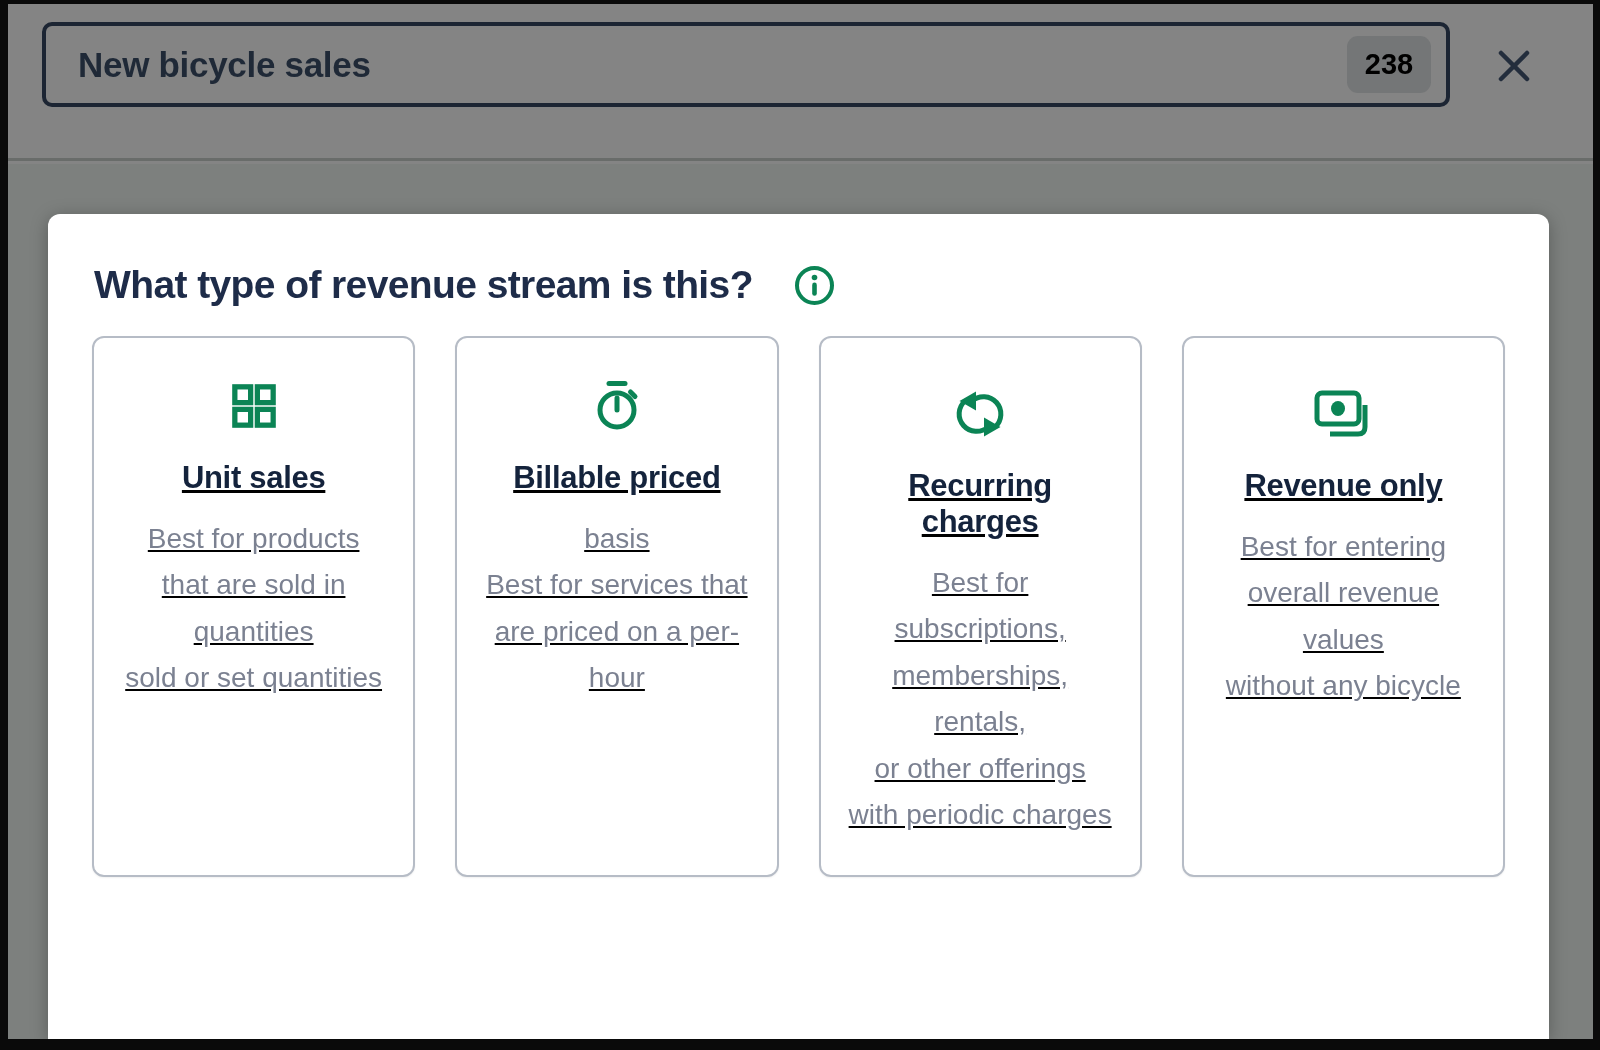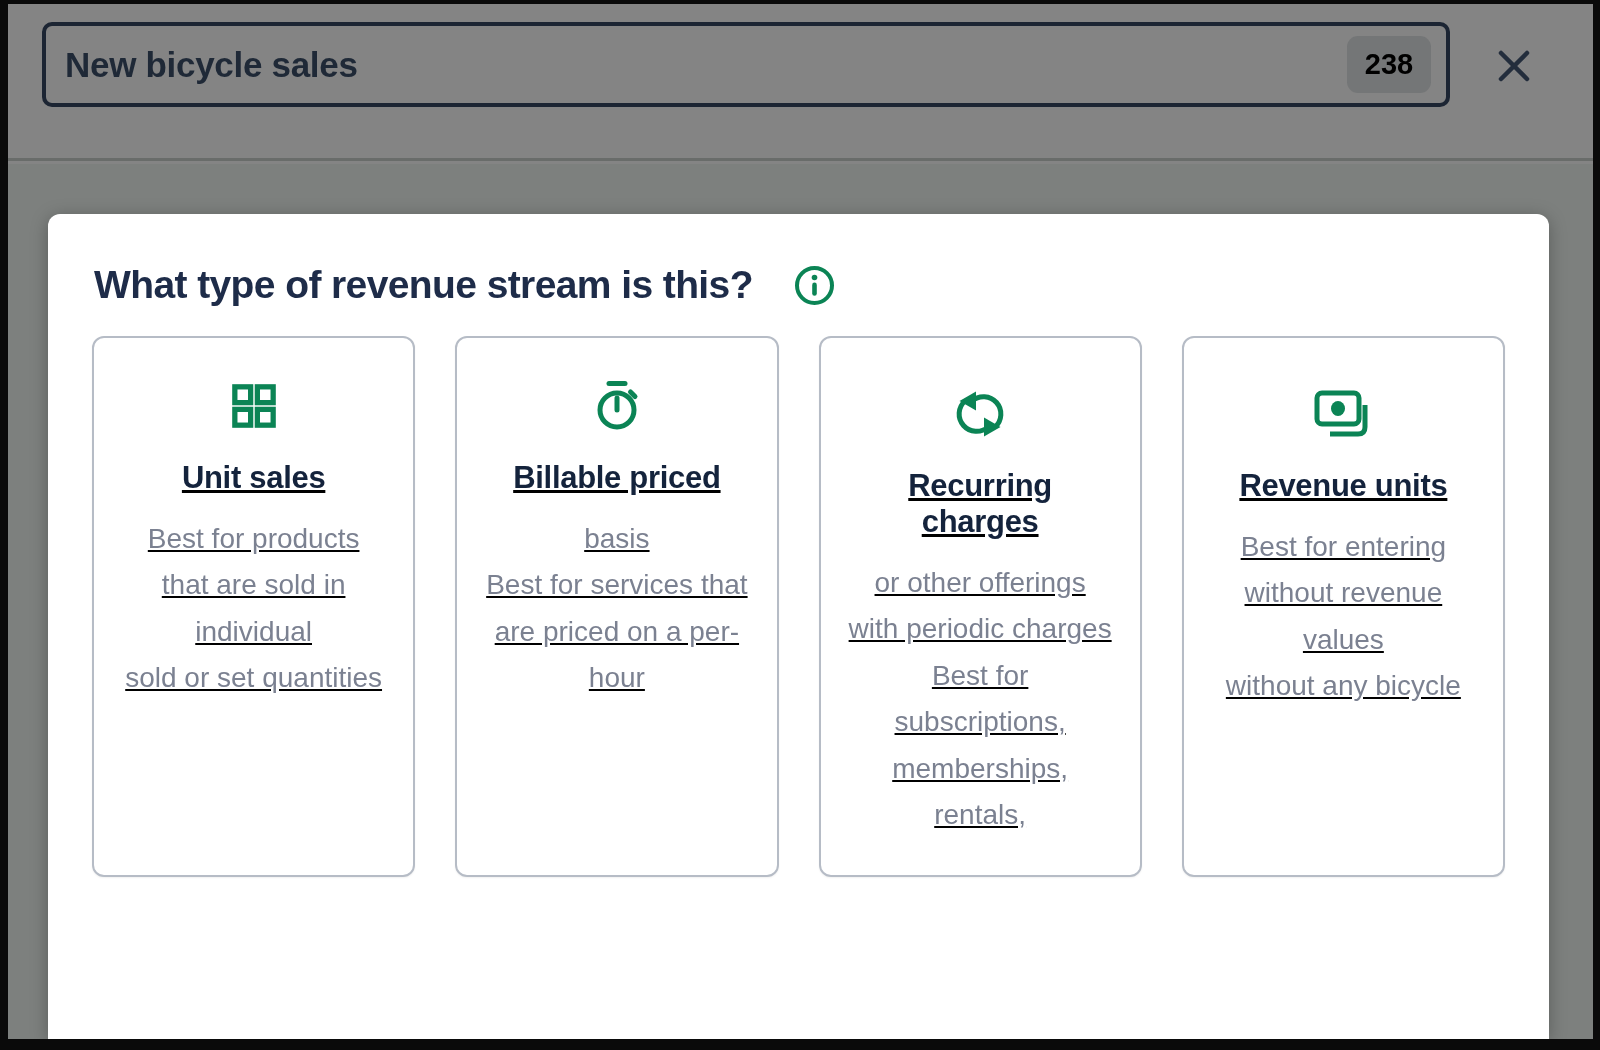--- a/index.html
+++ b/index.html
@@ -7,21 +7,21 @@
   body { font-family:"Liberation Sans","DejaVu Sans",sans-serif; background:#0a0a0a; }
 
   .page { position:relative; width:1600px; height:1050px; background:#0a0a0a; overflow:hidden; }
   .frame { position:absolute; left:8px; top:4px; right:7px; bottom:11px; background:#848484; overflow:hidden; }
 
   
   .modal-header { position:relative; height:157px; background:#848484; border-bottom:3px solid #696c6a; }
   .input-box {
     position:absolute; left:34px; top:18px; width:1408px; height:85px;
     border:4px solid #1c2533; border-radius:10px;
-    display:flex; align-items:center; padding:0 15px 0 19px; background:transparent;
+    display:flex; align-items:center; padding:0 15px 0 32px; background:transparent;
   }
   .stream-input {
     flex:1; background:transparent; border:none; outline:none;
     font-family:inherit; font-size:35px; font-weight:700; color:#1f2937; letter-spacing:-0.3px;
   }
   .char-badge {
     min-width:84px; height:57px; border-radius:11px;
     background:rgba(24,32,45,0.14);
     display:flex; align-items:center; justify-content:center;
     font-size:29px; font-weight:700; color:#000000;
@@ -106,21 +106,21 @@
                 <g fill="none" stroke="#0B8455" stroke-width="5.5">
                   <rect x="4" y="4" width="16.5" height="16.5"></rect>
                   <rect x="27.5" y="4" width="16.5" height="16.5"></rect>
                   <rect x="4" y="27.5" width="16.5" height="16.5"></rect>
                   <rect x="27.5" y="27.5" width="16.5" height="16.5"></rect>
                 </g>
               </svg>
             </div>
             <div class="card-title">Unit sales</div>
             <div class="card-desc">
-              <span>Best for products that are sold in individual</span>
+              <span>Best for products that are sold in quantities</span>
               <span>sold or set quantities</span>
             </div>
           </div>
 
           <div class="card">
             <div class="card-icon">
               <svg width="50" height="54" viewBox="0 0 50 54">
                 <line x1="17" y1="4.5" x2="33" y2="4.5" stroke="#0B8455" stroke-width="5" stroke-linecap="round"></line>
                 <circle cx="25" cy="31" r="17" fill="none" stroke="#0B8455" stroke-width="5"></circle>
                 <line x1="25" y1="31" x2="25" y2="19" stroke="#0B8455" stroke-width="5" stroke-linecap="round"></line>
@@ -138,36 +138,36 @@
             <div class="card-icon">
               <svg width="52" height="56" viewBox="0 0 52 56">
                 <path d="M 41 41 A 17 17 0 0 0 18 15" fill="none" stroke="#0B8455" stroke-width="5"></path>
                 <polygon points="22,5.5 5.5,15 22,24.5" fill="#0B8455"></polygon>
                 <path d="M 11 15 A 17 17 0 0 0 34 41" fill="none" stroke="#0B8455" stroke-width="5"></path>
                 <polygon points="30,31.5 46.5,41 30,50.5" fill="#0B8455"></polygon>
               </svg>
             </div>
             <div class="card-title">Recurring charges</div>
             <div class="card-desc">
+              <span>Best for subscriptions, memberships, rentals,</span>
               <span>or other offerings with periodic charges</span>
-              <span>Best for subscriptions, memberships, rentals,</span>
             </div>
           </div>
 
           <div class="card">
             <div class="card-icon">
               <svg width="58" height="48" viewBox="0 0 58 48">
                 <path d="M 16 44 H 44 Q 51 44 51 37 V 15" fill="none" stroke="#0B8455" stroke-width="5"></path>
                 <rect x="3" y="3" width="42" height="31" rx="5" fill="#ffffff" stroke="#0B8455" stroke-width="5"></rect>
                 <ellipse cx="24" cy="18.5" rx="7" ry="7.5" fill="#0B8455"></ellipse>
               </svg>
             </div>
-            <div class="card-title">Revenue units</div>
+            <div class="card-title">Revenue only</div>
             <div class="card-desc">
-              <span>Best for entering without revenue values</span>
+              <span>Best for entering overall revenue values</span>
               <span>without any bicycle</span>
             </div>
           </div>
 
         </div>
       </div>
     </div>
 
   </div>
 </div>

